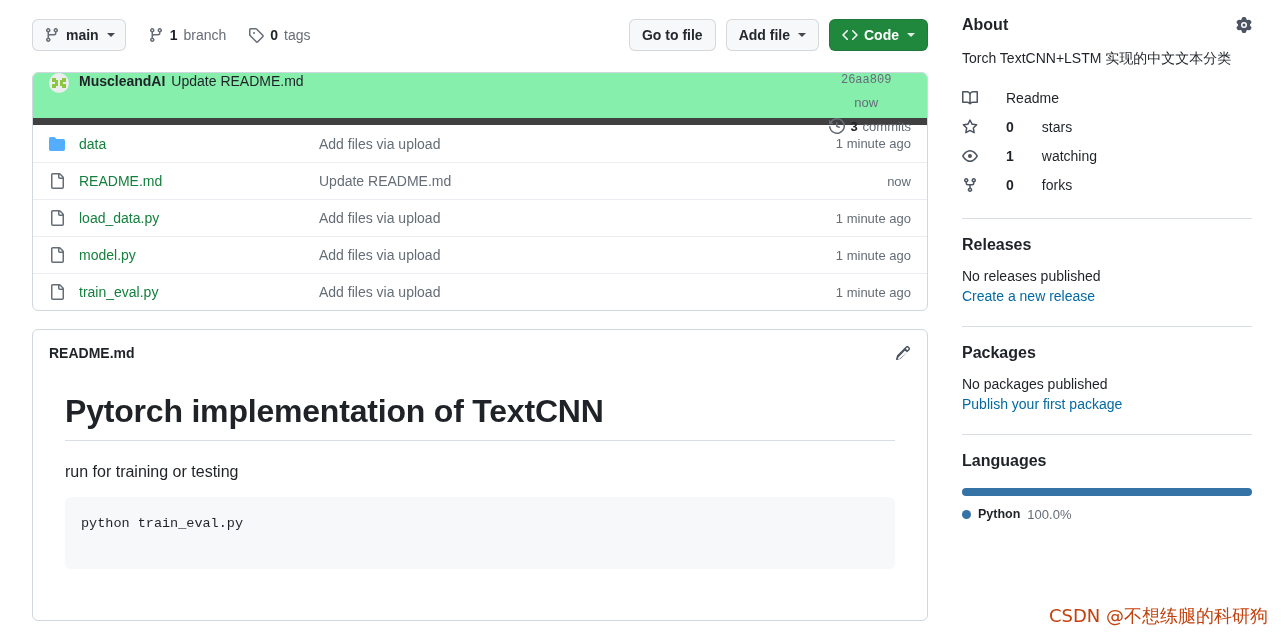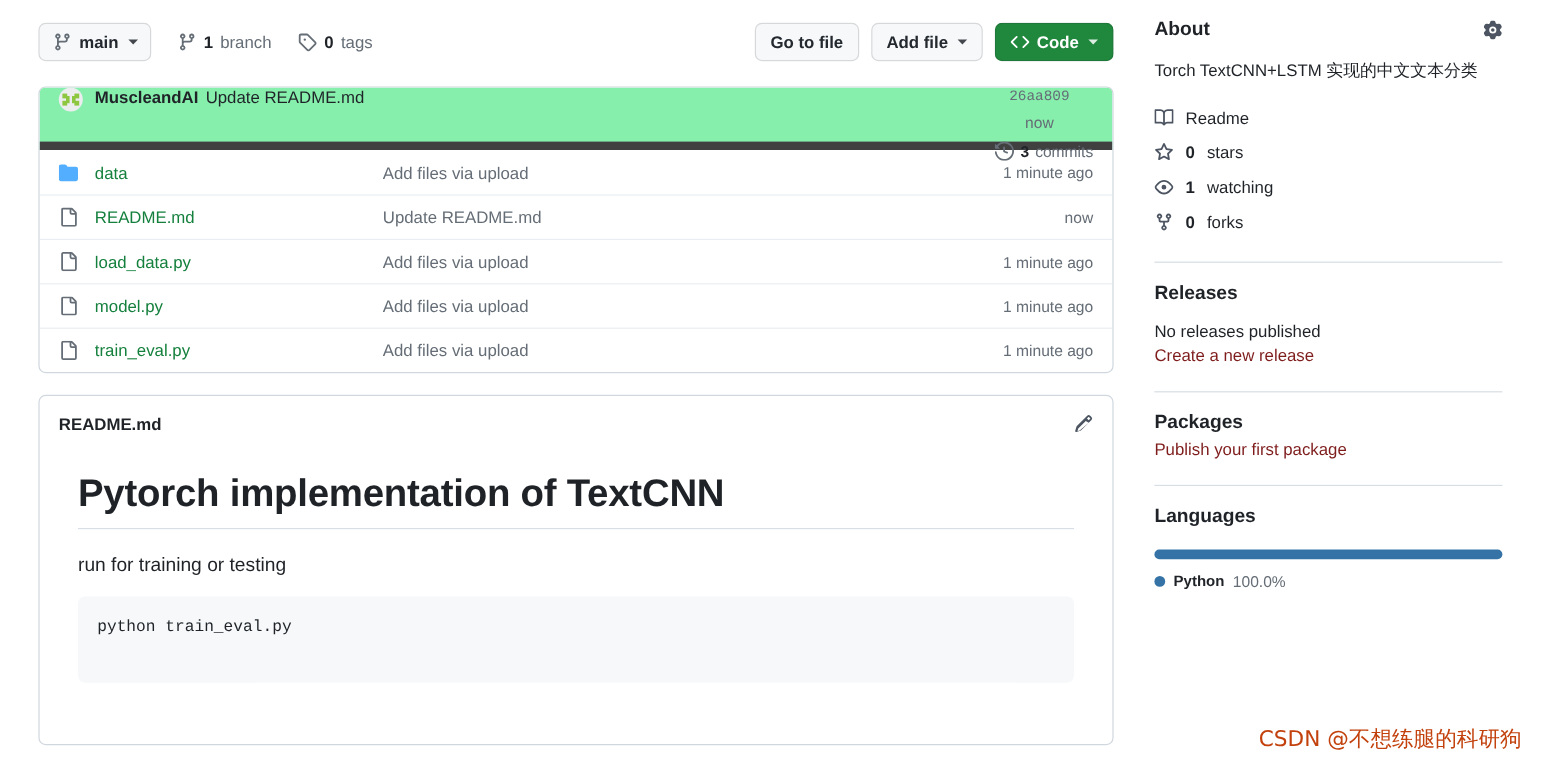--- a/index.html
+++ b/index.html
@@ -196,33 +196,33 @@
   .about-desc {
     margin-top: 14px;
     font-size: 14px;
     line-height: 1.55;
     color: #1f2328;
   }
   .side-list { margin-top: 14px; }
   .side-item {
     display: flex;
     align-items: center;
-    gap: 10px;
+    gap: 28px;
     height: 29px;
     font-size: 14px;
     color: #1f2328;
     cursor: pointer;
   }
   .side-item .si-ic { width:16px; height:16px; flex:0 0 16px; display:flex; align-items:center; justify-content:center; }
   .side-item b { font-weight: 600; }
   .side-item span.txt { color: #1f2328; }
   .hr { height: 1px; background: #d8dee4; margin: 18px 0 0 0; }
   .side-sec { padding-top: 17px; }
   .muted { font-size: 14px; color: #1f2328; margin-top: 14px; }
-  .lnk { font-size: 14px; color: #7f1d1d; cursor: pointer; display: block; margin-top: 4px; }
+  .lnk { font-size: 14px; color: #0369a1; cursor: pointer; display: block; margin-top: 4px; }
   .langbar {
     height: 8px;
     border-radius: 6px;
     background: #3572a5;
     margin-top: 18px;
   }
   .langrow {
     display: flex;
     align-items: center;
     gap: 7px;
@@ -466,20 +466,21 @@
     <div class="side-sec">
       <div class="side-h">Releases</div>
       <div class="muted">No releases published</div>
       <a class="lnk">Create a new release</a>
     </div>
 
     <div class="hr" style="margin-top:22px;"></div>
 
     <div class="side-sec">
       <div class="side-h">Packages</div>
+      <div class="muted">No packages published</div>
       <a class="lnk">Publish your first package</a>
     </div>
 
     <div class="hr" style="margin-top:22px;"></div>
 
     <div class="side-sec">
       <div class="side-h">Languages</div>
       <div class="langbar" style="background: rgb(53, 114, 165);"></div>
       <div id="lang-list">
           <div class="langrow">

